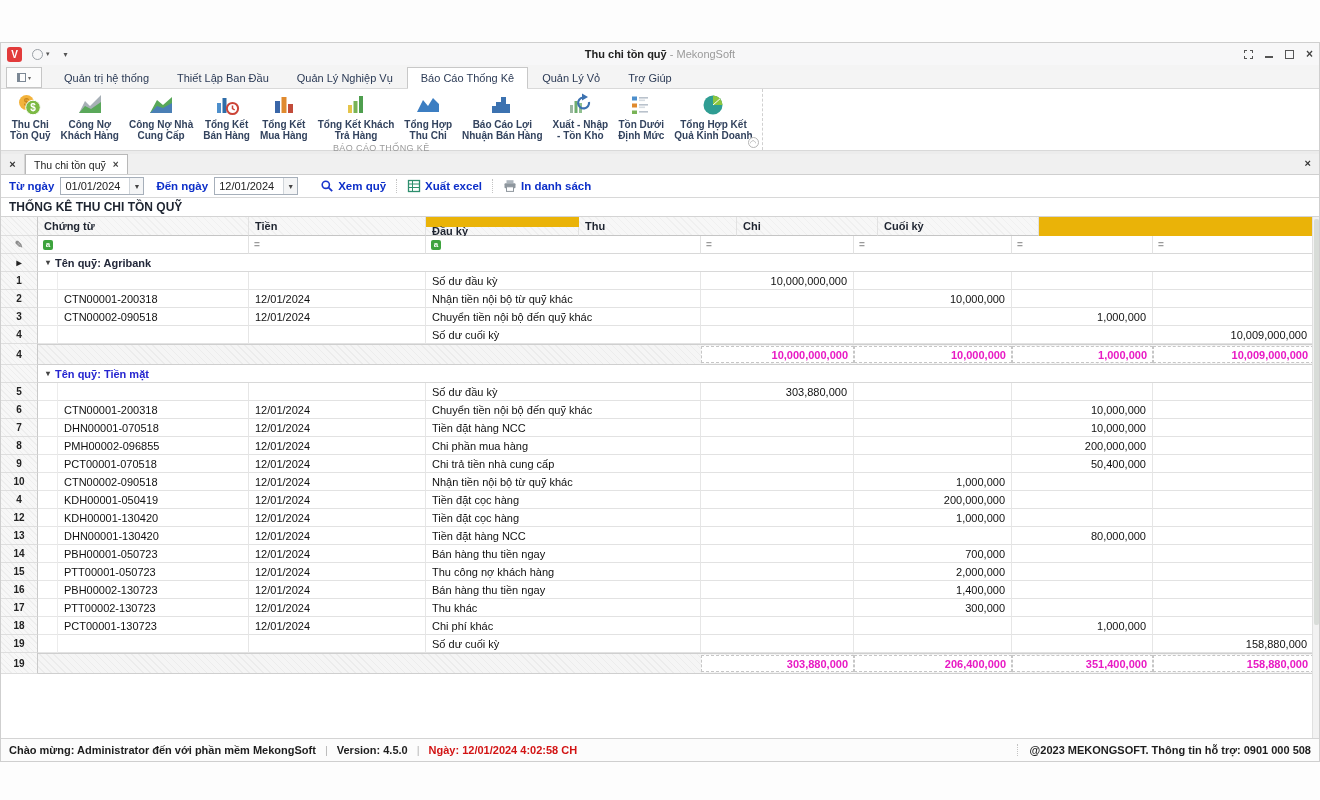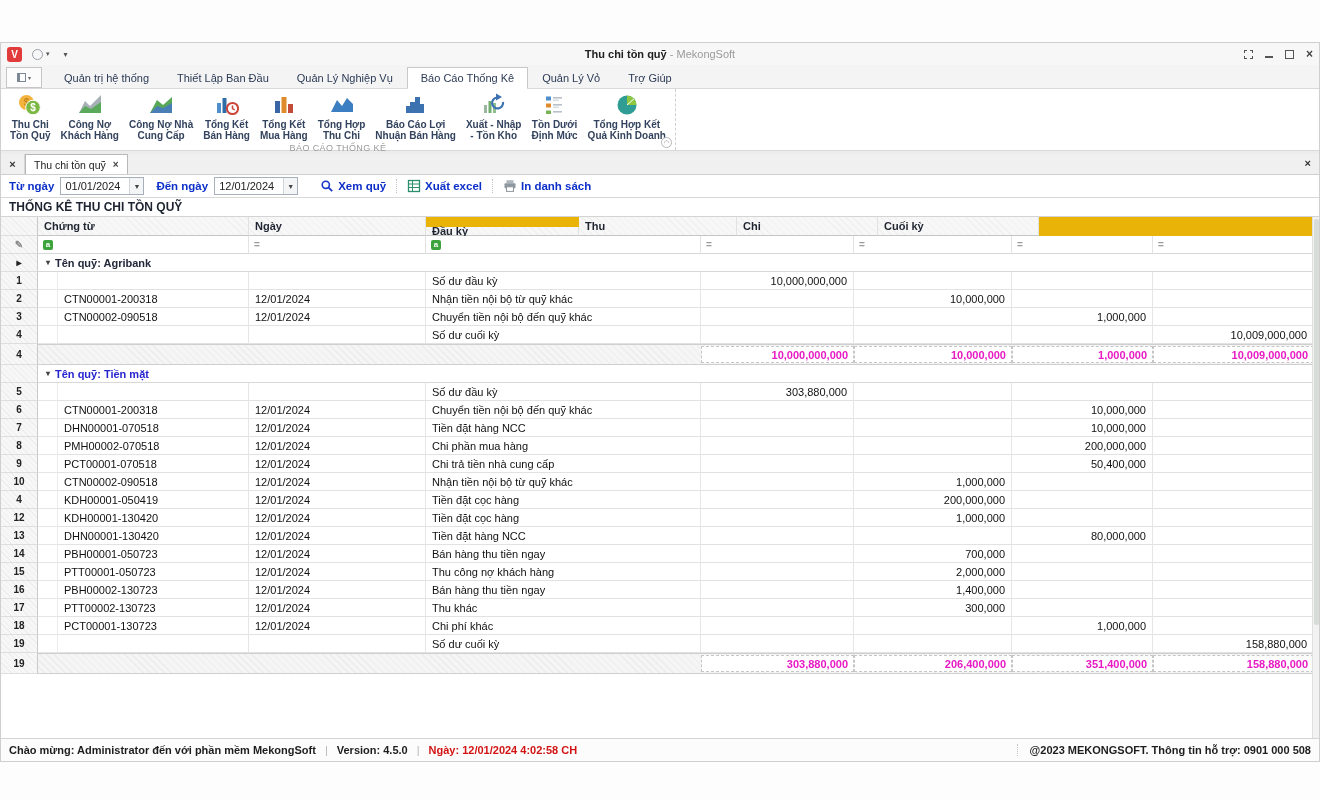--- a/index.html
+++ b/index.html
@@ -243,20 +243,31 @@
                   <rect x="10.5" y="5" width="5" height="16" fill="#e08a2e"></rect>
                   <rect x="17" y="12" width="5" height="9" fill="#c24b3a"></rect>
                 </svg>
               </div>
               <div class="rlb">Tổng Kết
 Mua Hàng</div>
             </div>
             <div class="ritem">
               <div class="ric">
                 <svg viewBox="0 0 26 26">
+                  <rect x="5" y="13" width="4" height="8" fill="#e5c44a"></rect>
+                  <rect x="10.5" y="9" width="4" height="12" fill="#79b356"></rect>
+                  <rect x="16" y="4" width="4" height="17" fill="#4e9e4e"></rect>
+                </svg>
+              </div>
+              <div class="rlb">Tổng Kết Khách
+Trả Hàng</div>
+            </div>
+            <div class="ritem">
+              <div class="ric">
+                <svg viewBox="0 0 26 26">
                   <path d="M2 20 L8 8 L13 14 L18 6 L24 12 L24 20 Z" fill="#3c7ec2"></path>
                 </svg>
               </div>
               <div class="rlb">Tổng Hợp
 Thu Chi</div>
             </div>
             <div class="ritem">
               <div class="ric">
                 <svg viewBox="0 0 26 26">
                   <path d="M3 21 V14 h4 v-4 h5 v-5 h5 v7 h4 v9 Z" fill="#3c72b0"></path>
@@ -369,21 +380,21 @@
         </div>
     </div>
 
     <div class="view-title">THỐNG KÊ THU CHI TỒN QUỸ</div>
 
     <div class="grid">
       <div class="g-rows" id="gridRows">
           <div class="g-row g-head">
             <div class="ind"></div>
             <div class="hcell" style="flex: 0 0 211px;">Chứng từ</div>
-            <div class="hcell" style="flex: 0 0 177px;">Ngày</div>
+            <div class="hcell" style="flex: 0 0 177px;">Tiền</div>
             <div class="hcell" style="flex: 0 0 153px; margin-top: 10px;">Đầu kỳ</div>
             <div class="hcell" style="flex: 0 0 158px;">Thu</div>
             <div class="hcell" style="flex: 0 0 141px;">Chi</div>
             <div class="hcell" style="flex: 0 0 161px;">Cuối kỳ</div>
           </div>
           <div class="g-row g-filter">
             <div class="ind">
               <div class="fic-pencil">✎</div>
             </div>
             <div class="fcell" style="flex: 0 0 211px;">
@@ -505,21 +516,21 @@
             <div class="dcell" style="flex: 0 0 177px;">12/01/2024</div>
             <div class="dcell" style="flex: 0 0 275px;">Tiền đặt hàng NCC</div>
             <div class="dcell num" style="flex: 0 0 153px;"></div>
             <div class="dcell num" style="flex: 0 0 158px;"></div>
             <div class="dcell num" style="flex: 0 0 141px;">10,000,000</div>
             <div class="dcell num" style="flex: 0 0 161px;"></div>
           </div>
           <div class="g-row g-data">
             <div class="ind">8</div>
             <div class="gi"></div>
-            <div class="dcell" style="flex: 0 0 191px;">PMH00002-070518</div>
+            <div class="dcell" style="flex: 0 0 191px;">PMH00002-096855</div>
             <div class="dcell" style="flex: 0 0 177px;">12/01/2024</div>
             <div class="dcell" style="flex: 0 0 275px;">Chi phần mua hàng</div>
             <div class="dcell num" style="flex: 0 0 153px;"></div>
             <div class="dcell num" style="flex: 0 0 158px;"></div>
             <div class="dcell num" style="flex: 0 0 141px;">200,000,000</div>
             <div class="dcell num" style="flex: 0 0 161px;"></div>
           </div>
           <div class="g-row g-data">
             <div class="ind">9</div>
             <div class="gi"></div>

